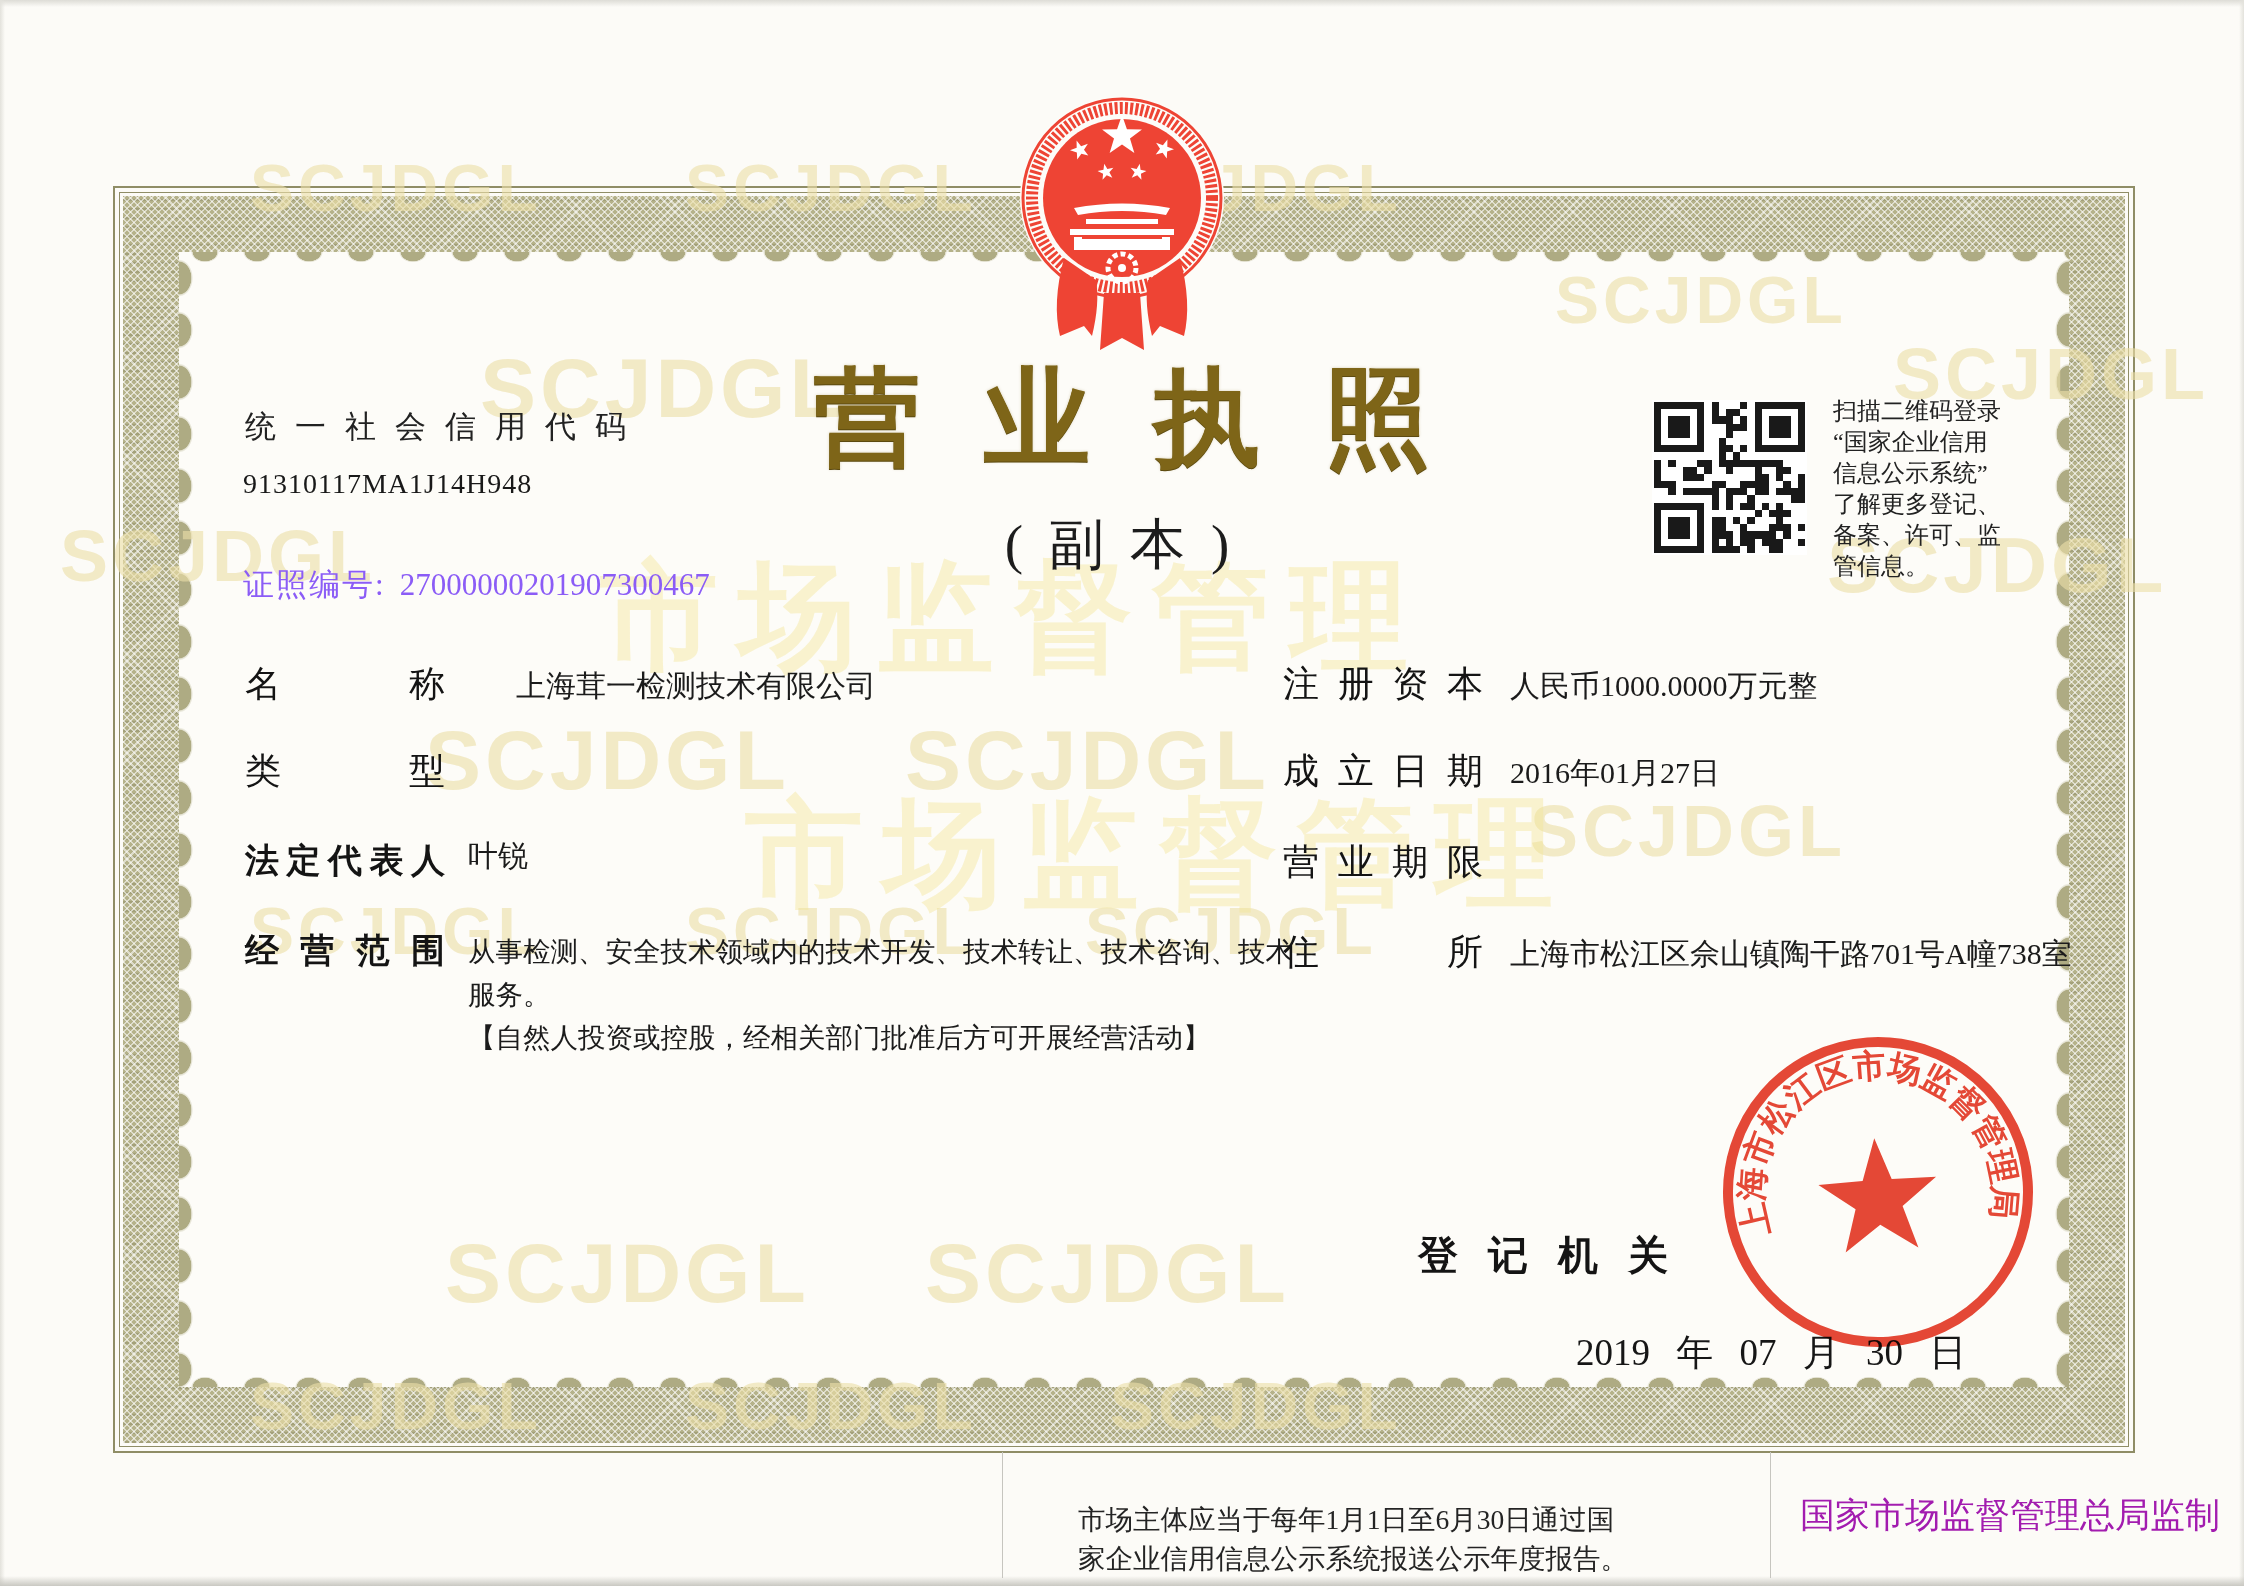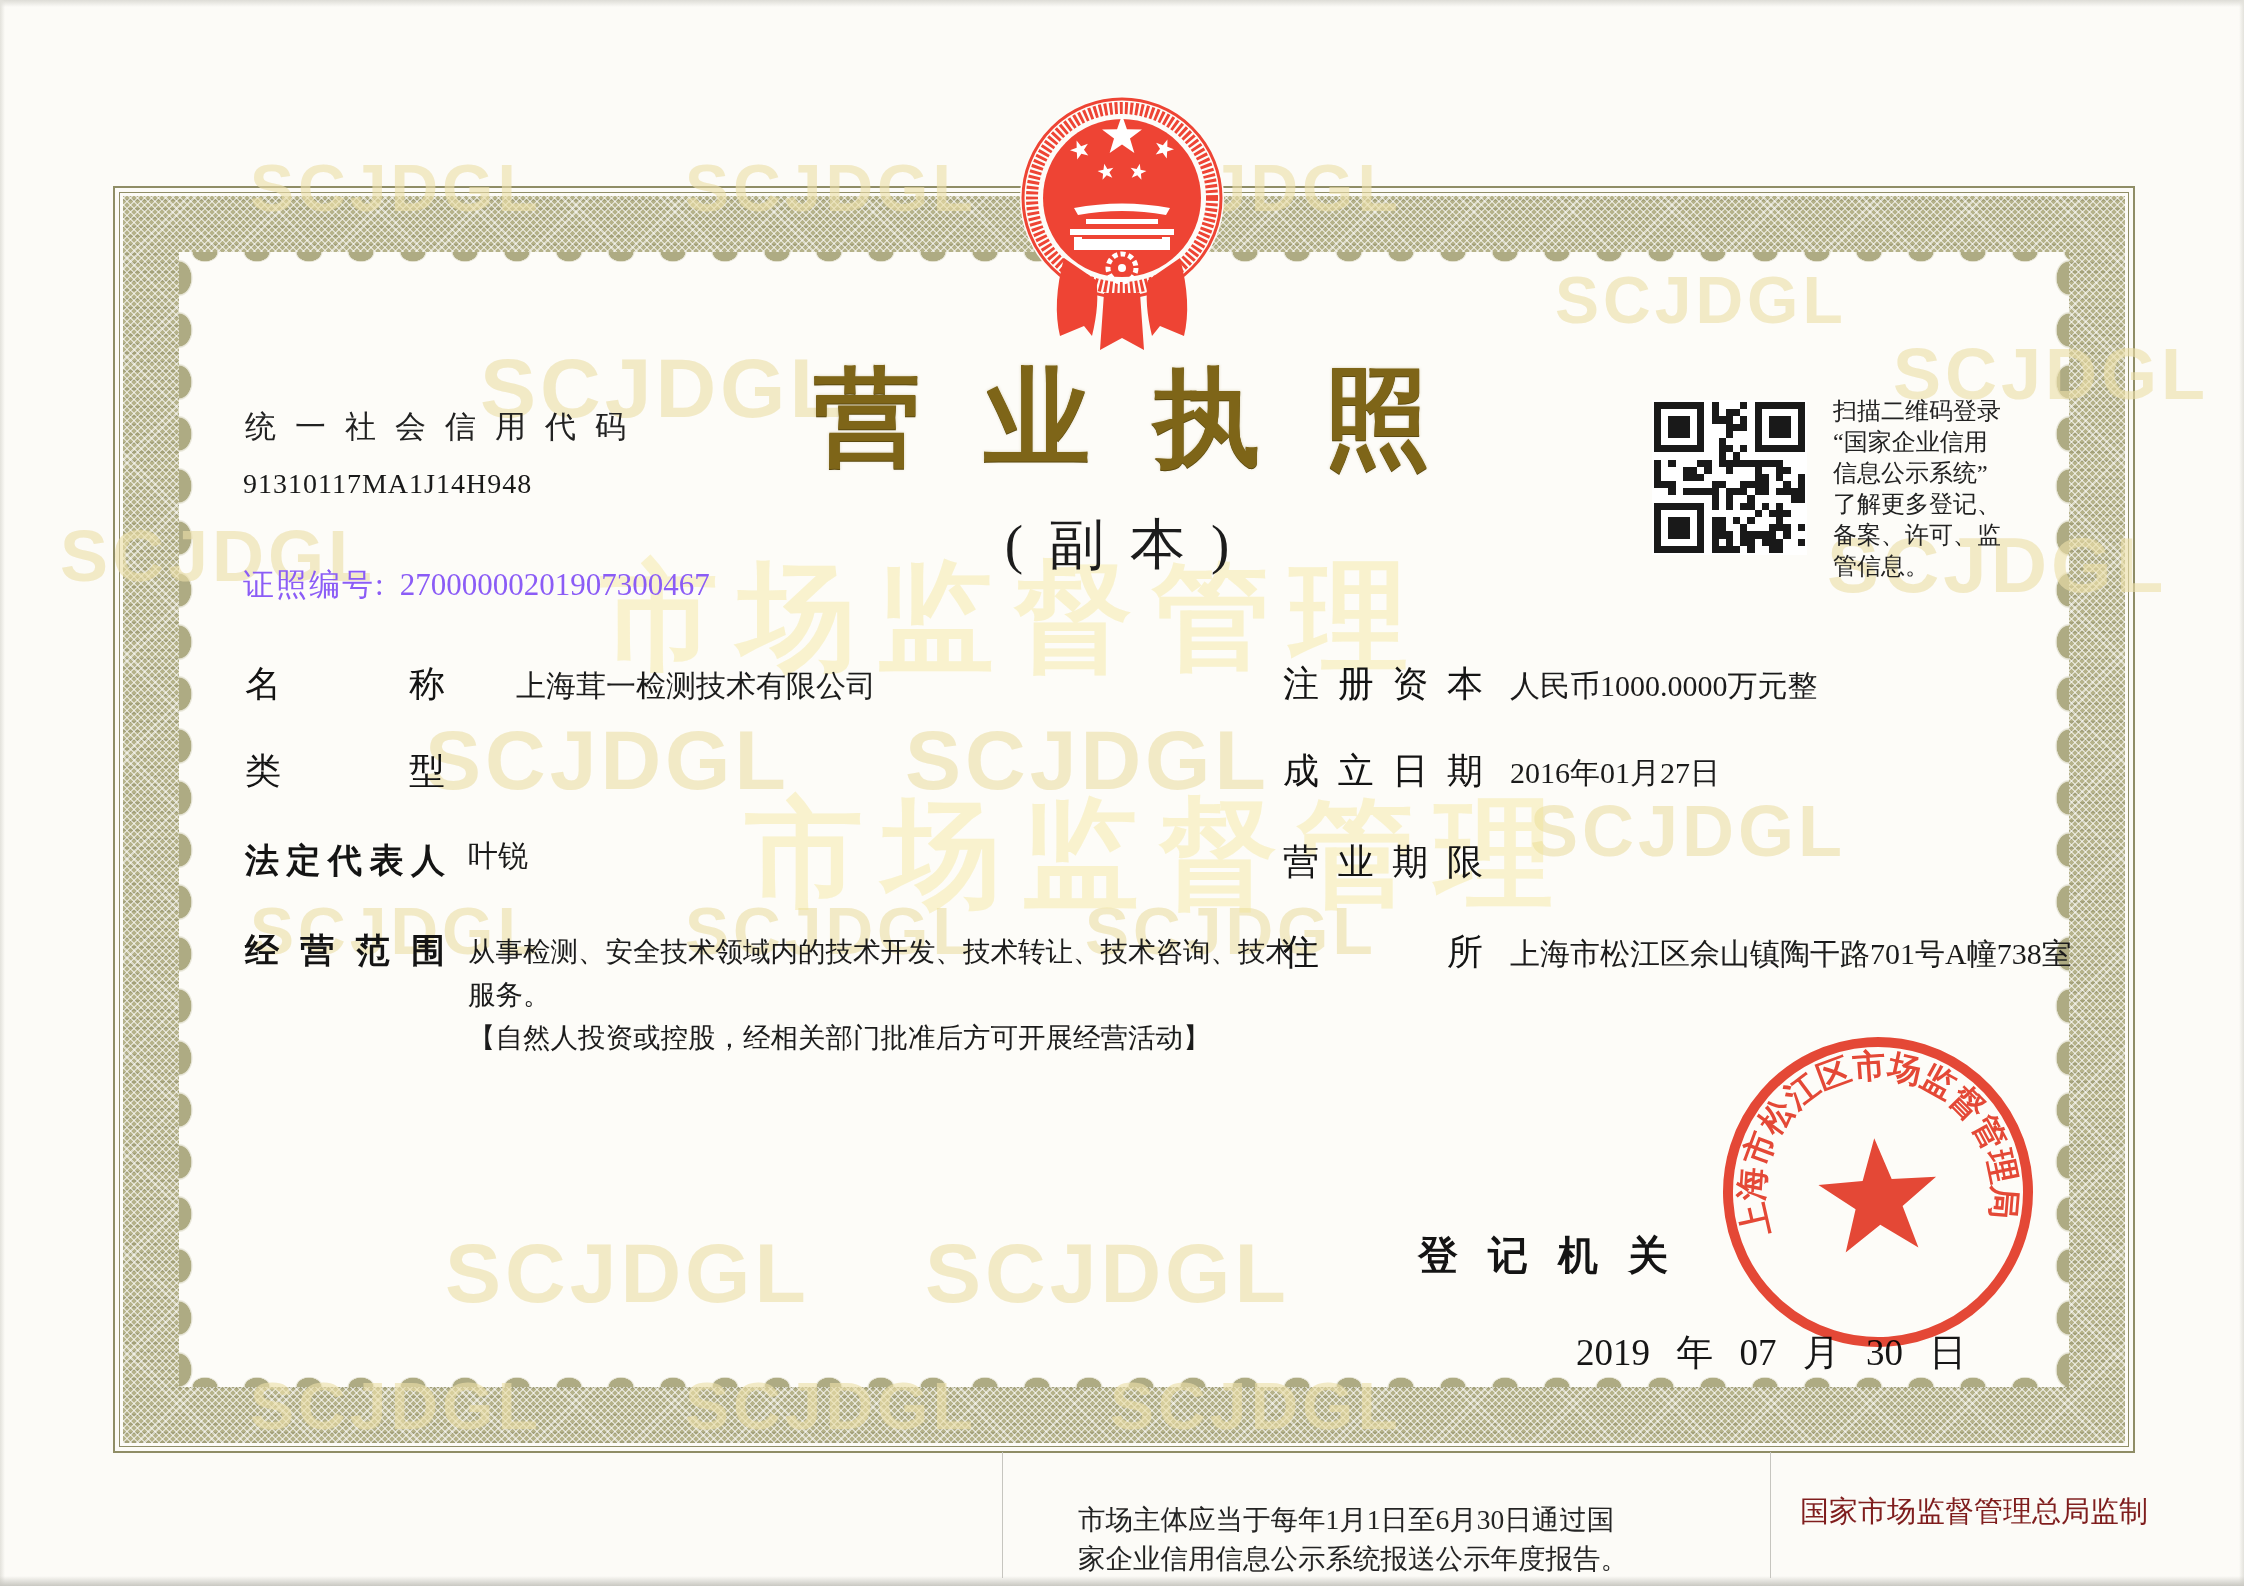--- a/index.html
+++ b/index.html
@@ -65,21 +65,21 @@
 
   
   .authority{position:absolute;left:1418px;top:1228px;width:250px;font-size:40px;font-weight:600;color:#141414;}
   .issue-date{position:absolute;left:1576px;top:1328px;font-size:37px;color:#161616;word-spacing:17px;}
   .stamp{position:absolute;left:1718px;top:1032px;width:320px;height:320px;z-index:4;
          opacity:.93;mix-blend-mode:multiply;transform:rotate(-4deg);}
 
   
   .footer-left{position:absolute;left:95px;top:1492px;font-size:29px;color:#242424;}
   .footer-center{position:absolute;left:1078px;top:1500px;font-size:27.5px;line-height:39px;color:#242424;}
-  .footer-right{position:absolute;left:1800px;top:1492px;font-size:29px;color:#7f1d1d;}
+  .footer-right{position:absolute;left:1800px;top:1492px;font-size:35px;color:#a21caf;}
   .vdiv{position:absolute;top:1452px;width:1px;height:126px;background:#c6c5bf;}
   .vdiv.v1{left:1002px;}
   .vdiv.v2{left:1770px;}
 </style>
 </head>
 <body>
 
 <div class="page">
   <div class="edge-top"></div>
   <div class="edge-left"></div>

